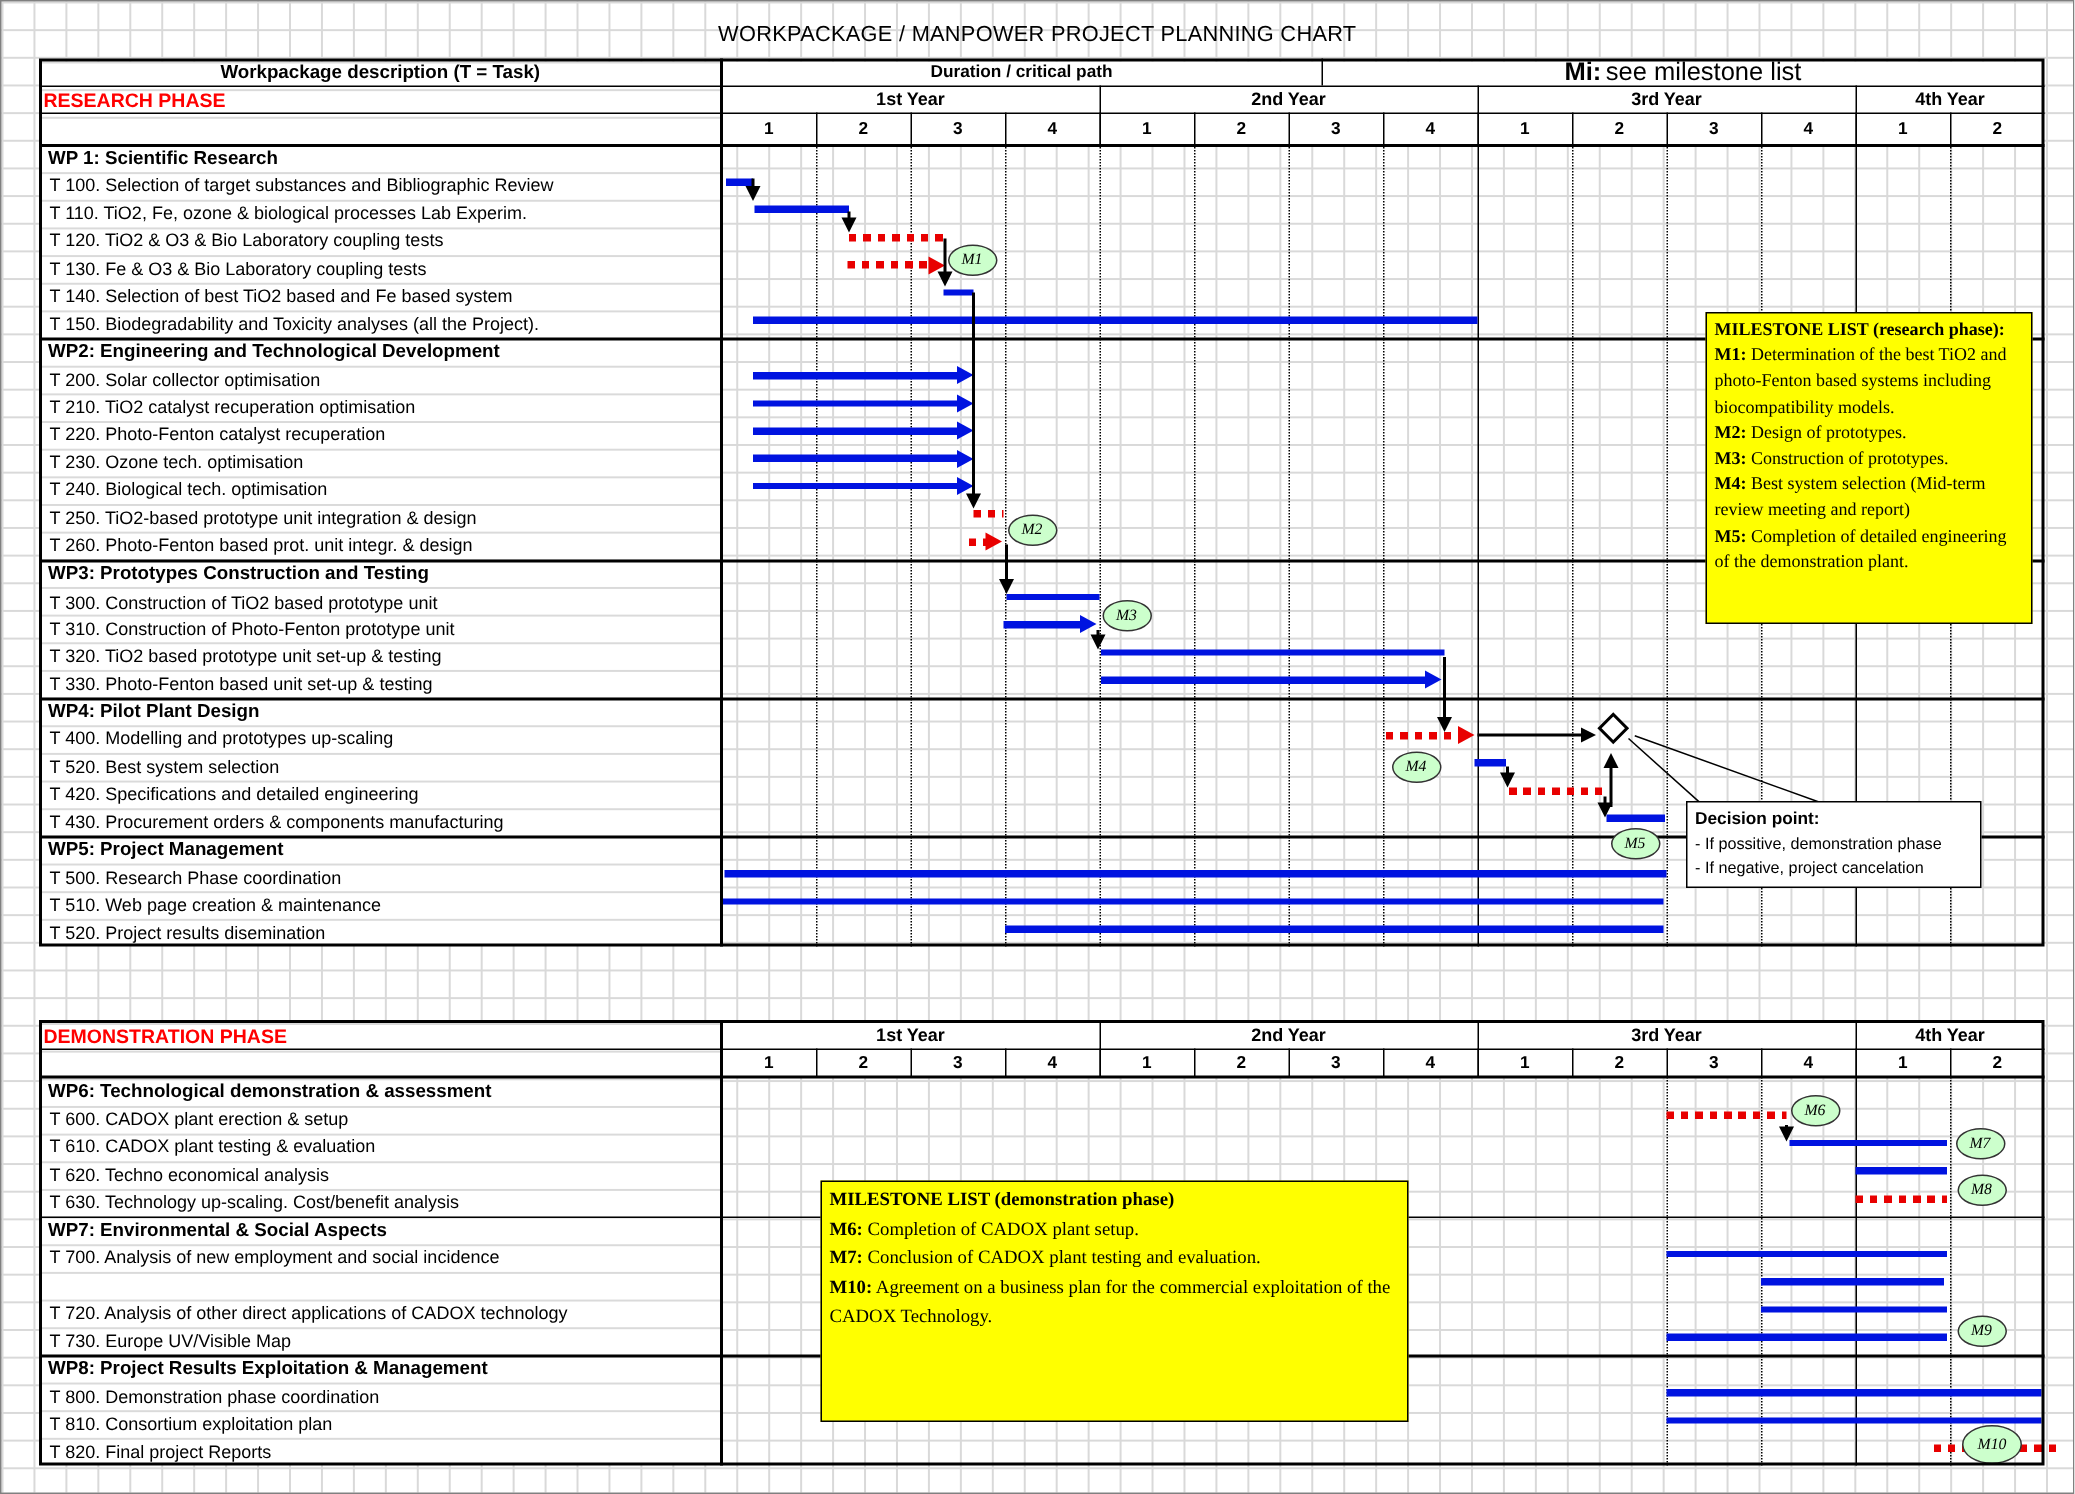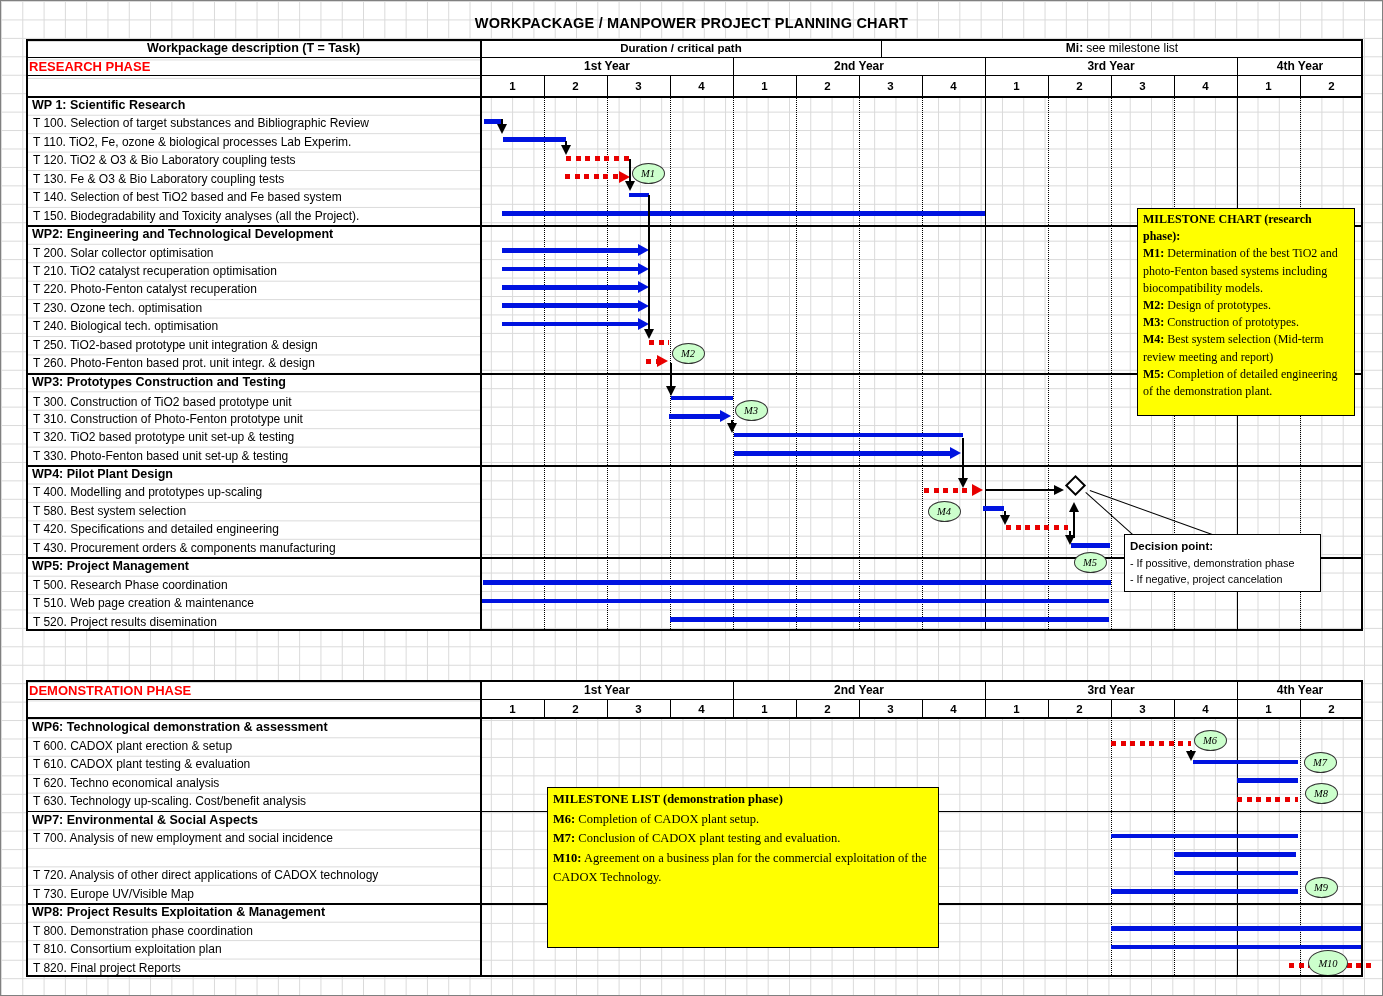--- a/index.html
+++ b/index.html
@@ -5,26 +5,26 @@
   html,body{margin:0;padding:0;background:#fff}
   #sheet{position:relative;width:1383px;height:996px;overflow:hidden;
     font-family:"Liberation Sans",sans-serif;color:#000;border:1px solid #808080;box-sizing:border-box;
     background-color:#fff;
     background-image:linear-gradient(to right,#d9d9d9 1px,transparent 1px),
                      linear-gradient(to bottom,#d9d9d9 1px,transparent 1px);
     background-size:21.3px 18.45px;}
   .abs{position:absolute;box-sizing:border-box}
   .underlay{background-color:#fff;z-index:2}
   .underlay.hlines{background-image:linear-gradient(to bottom,#dadada 1px,transparent 1px);background-size:100% 18.45px}
-  .chart-title{top:14px;left:0;width:100%;text-align:center;font-weight:bold;font-size:14.5px;letter-spacing:.2px;z-index:6}
+  .chart-title{top:14px;left:0;width:100%;text-align:center;font-weight:normal;font-size:14.5px;letter-spacing:.2px;z-index:6}
   .cell{display:flex;align-items:center;justify-content:center;font-weight:bold;z-index:5}
   .desc-hdr{left:25px;top:38px;width:455px;height:18px;font-size:12.5px}
   .phase-lab{left:28px;width:452px;height:18px;display:flex;align-items:center;font-weight:bold;font-size:13px;color:#ff0000;z-index:5}
   .dur-cell{left:480px;top:38px;width:400px;height:18px;font-size:11.5px}
-  .mi-cell{left:880px;top:38px;width:482px;height:18px;font-size:12px;font-weight:normal}
+  .mi-cell{left:880px;top:38px;width:482px;height:18px;font-size:17px;font-weight:normal}
   .mi-cell b{font-weight:bold;margin-right:3px}
   .yr{font-size:12px}
   .qt{font-size:11.5px}
   .txtrow{left:0;display:flex;align-items:center;white-space:nowrap;overflow:visible;z-index:5}
   .txtrow.task{font-size:12px;padding-left:4px}
   .txtrow.wp{font-weight:bold;font-size:12.5px;padding-left:3px}
   .hline{background:#000;z-index:3}
   .vline{background:#000;z-index:3}
   .vdot{border-left:1.6px dotted #000;z-index:3}
   .bar-solid{height:4.6px;z-index:6}
@@ -60,21 +60,21 @@
   <div class="abs cell desc-hdr">Workpackage description (T = Task)</div>
   <div class="abs phase-lab" style="top: 56px; color: rgb(255, 0, 0);">RESEARCH PHASE</div>
   <div class="abs phase-lab" style="top: 680px; color: rgb(255, 0, 0);">DEMONSTRATION PHASE</div>
   <div class="abs cell dur-cell">Duration / critical path</div>
   <div class="abs cell mi-cell">
     <b>Mi:</b>
       <span> see milestone list</span>
   </div>
 
   <div class="abs note res-note" style="background: rgb(255, 255, 0);">
-    <div class="ttl">MILESTONE CHART (research phase):</div>
+    <div class="ttl">MILESTONE LIST (research phase):</div>
     <div id="res-note-items">
         <div class="note-line"><b>M1:</b> Determination of the best TiO2 and photo-Fenton based systems including biocompatibility models.</div>
         <div class="note-line"><b>M2:</b> Design of prototypes.</div>
         <div class="note-line"><b>M3:</b> Construction of prototypes.</div>
         <div class="note-line"><b>M4:</b> Best system selection (Mid-term review meeting and report)</div>
         <div class="note-line"><b>M5:</b> Completion of detailed engineering of the demonstration plant.</div>
       </div>
   </div>
   <div class="abs note demo-note" style="background: rgb(255, 255, 0);">
     <div class="ttl">MILESTONE LIST (demonstration phase)</div>
@@ -229,21 +229,21 @@
     <div class="abs hd hd-r-blue" style="left: 719px; top: 409.421px; width: 0px; height: 0px; border-left: 11px solid rgb(0, 19, 224);"></div>
     <div class="abs txtrow task" style="left: 28px; top: 427.069px; width: 450px; height: 18.4483px; line-height: 18.4483px;">T 320. TiO2 based prototype unit set-up &amp; testing</div>
     <div class="abs bar-solid" style="left: 733px; top: 431.569px; width: 229px; background: rgb(0, 19, 224);"></div>
     <div class="abs txtrow task" style="left: 28px; top: 445.517px; width: 450px; height: 18.4483px; line-height: 18.4483px;">T 330. Photo-Fenton based unit set-up &amp; testing</div>
     <div class="abs bar-solid" style="left: 733px; top: 450.017px; width: 218px; background: rgb(0, 19, 224);"></div>
     <div class="abs hd hd-r-blue" style="left: 949px; top: 446.317px; width: 0px; height: 0px; border-left: 11px solid rgb(0, 19, 224);"></div>
     <div class="abs txtrow wp" style="left: 28px; top: 463.966px; width: 450px; height: 18.4483px; line-height: 18.4483px;">WP4: Pilot Plant Design</div>
     <div class="abs txtrow task" style="left: 28px; top: 482.414px; width: 450px; height: 18.4483px; line-height: 18.4483px;">T 400. Modelling and prototypes up-scaling</div>
     <div class="abs bar-dot" style="left: 923px; top: 486.914px; width: 50px; background: repeating-linear-gradient(90deg, rgb(232, 0, 0) 0px, rgb(232, 0, 0) 5px, rgba(0, 0, 0, 0) 5px, rgba(0, 0, 0, 0) 9.6px);"></div>
     <div class="abs hd hd-r-red" style="left: 971px; top: 483.414px; width: 0px; height: 0px; border-left: 11px solid rgb(232, 0, 0);"></div>
-    <div class="abs txtrow task" style="left: 28px; top: 500.862px; width: 450px; height: 18.4483px; line-height: 18.4483px;">T 580. Best system selection</div>
+    <div class="abs txtrow task" style="left: 28px; top: 500.862px; width: 450px; height: 18.4483px; line-height: 18.4483px;">T 520. Best system selection</div>
     <div class="abs bar-solid" style="left: 982px; top: 505.362px; width: 21px; background: rgb(0, 19, 224);"></div>
     <div class="abs txtrow task" style="left: 28px; top: 519.31px; width: 450px; height: 18.4483px; line-height: 18.4483px;">T 420. Specifications and detailed engineering</div>
     <div class="abs bar-dot" style="left: 1005px; top: 523.81px; width: 62px; background: repeating-linear-gradient(90deg, rgb(232, 0, 0) 0px, rgb(232, 0, 0) 5px, rgba(0, 0, 0, 0) 5px, rgba(0, 0, 0, 0) 9.6px);"></div>
     <div class="abs txtrow task" style="left: 28px; top: 537.759px; width: 450px; height: 18.4483px; line-height: 18.4483px;">T 430. Procurement orders &amp; components manufacturing</div>
     <div class="abs bar-solid" style="left: 1070px; top: 542.259px; width: 39px; background: rgb(0, 19, 224);"></div>
     <div class="abs txtrow wp" style="left: 28px; top: 556.207px; width: 450px; height: 18.4483px; line-height: 18.4483px;">WP5: Project Management</div>
     <div class="abs txtrow task" style="left: 28px; top: 574.655px; width: 450px; height: 18.4483px; line-height: 18.4483px;">T 500. Research Phase coordination</div>
     <div class="abs bar-solid" style="left: 482px; top: 579.155px; width: 628px; background: rgb(0, 19, 224);"></div>
     <div class="abs txtrow task" style="left: 28px; top: 593.103px; width: 450px; height: 18.4483px; line-height: 18.4483px;">T 510. Web page creation &amp; maintenance</div>
     <div class="abs bar-solid" style="left: 481px; top: 597.603px; width: 627px; background: rgb(0, 19, 224);"></div>

